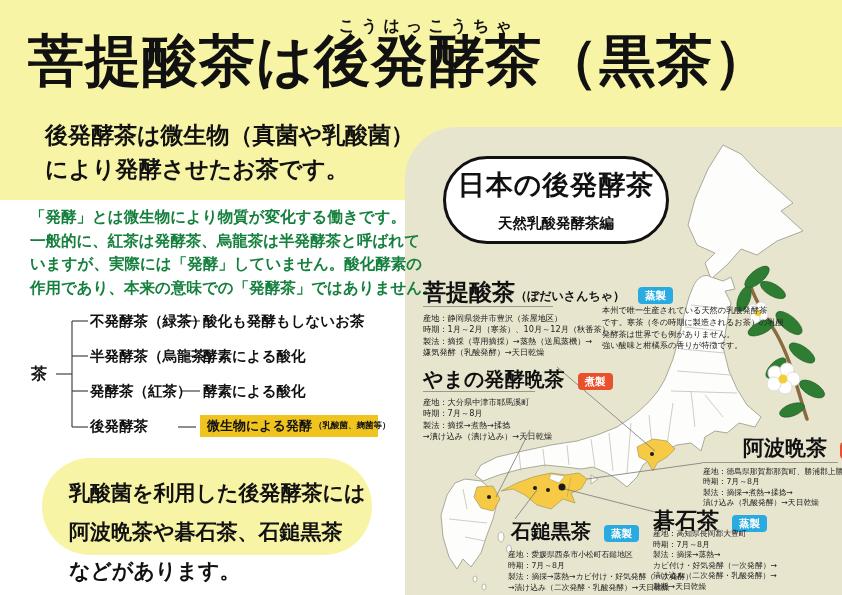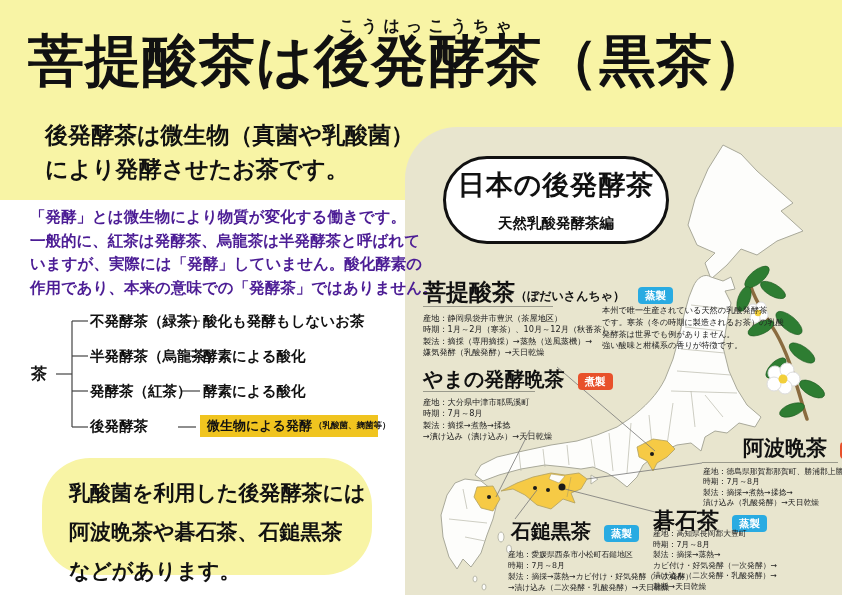--- a/index.html
+++ b/index.html
@@ -13,33 +13,33 @@
   .panel-beige{left:405px;top:127px;width:437px;height:468px;background:#e8e5ce;
                border-top-left-radius:52px;}
 
   
   .title{left:28px;top:18px;width:800px;font-weight:800;font-size:56px;line-height:1.0;
          letter-spacing:1px;white-space:nowrap;}
   .title ruby rt{font-size:16px;font-weight:700;letter-spacing:6px;text-align:center;}
   .subtitle{left:45px;top:118px;font-size:23px;font-weight:800;line-height:34px;}
 
   
-  .intro{left:30px;top:206px;font-size:15.5px;font-weight:600;line-height:23.5px;color:#4c1d95;}
+  .intro{left:30px;top:206px;font-size:15.5px;font-weight:600;line-height:23.5px;color:#15803d;}
 
   
   .tree-root{left:31px;top:364px;font-size:16px;font-weight:600;}
   .tree-name{position:absolute;left:90px;font-size:14.5px;font-weight:600;white-space:nowrap;}
   .tree-desc{position:absolute;left:203px;font-size:14.5px;font-weight:600;white-space:nowrap;}
   .tree-hl{position:absolute;left:200px;width:178px;height:22px;background:#f0c41f;
            display:flex;align-items:center;padding-left:7px;white-space:nowrap;}
   .tree-hl .main{font-size:13px;font-weight:700;}
   .tree-hl .note{font-size:8.5px;font-weight:700;margin-left:2px;}
 
   
-  .note-box{left:42px;top:458px;width:330px;height:117px;background:#f8f4a5;border-radius:48px;
+  .note-box{left:42px;top:458px;width:330px;height:97px;background:#f8f4a5;border-radius:48px;
             padding:16px 0 0 27px;font-size:21px;font-weight:800;line-height:39px;}
 
   
   .jp-badge{left:443px;top:156px;width:226px;height:88px;background:#fff;border:3.5px solid #111;
             border-radius:46px;display:flex;flex-direction:column;align-items:center;justify-content:center;}
   .jp-badge .t{font-size:27px;font-weight:800;letter-spacing:1px;}
   .jp-badge .s{font-size:14.5px;font-weight:700;margin-top:11px;}
 
   
   .tea-head{white-space:nowrap;}

